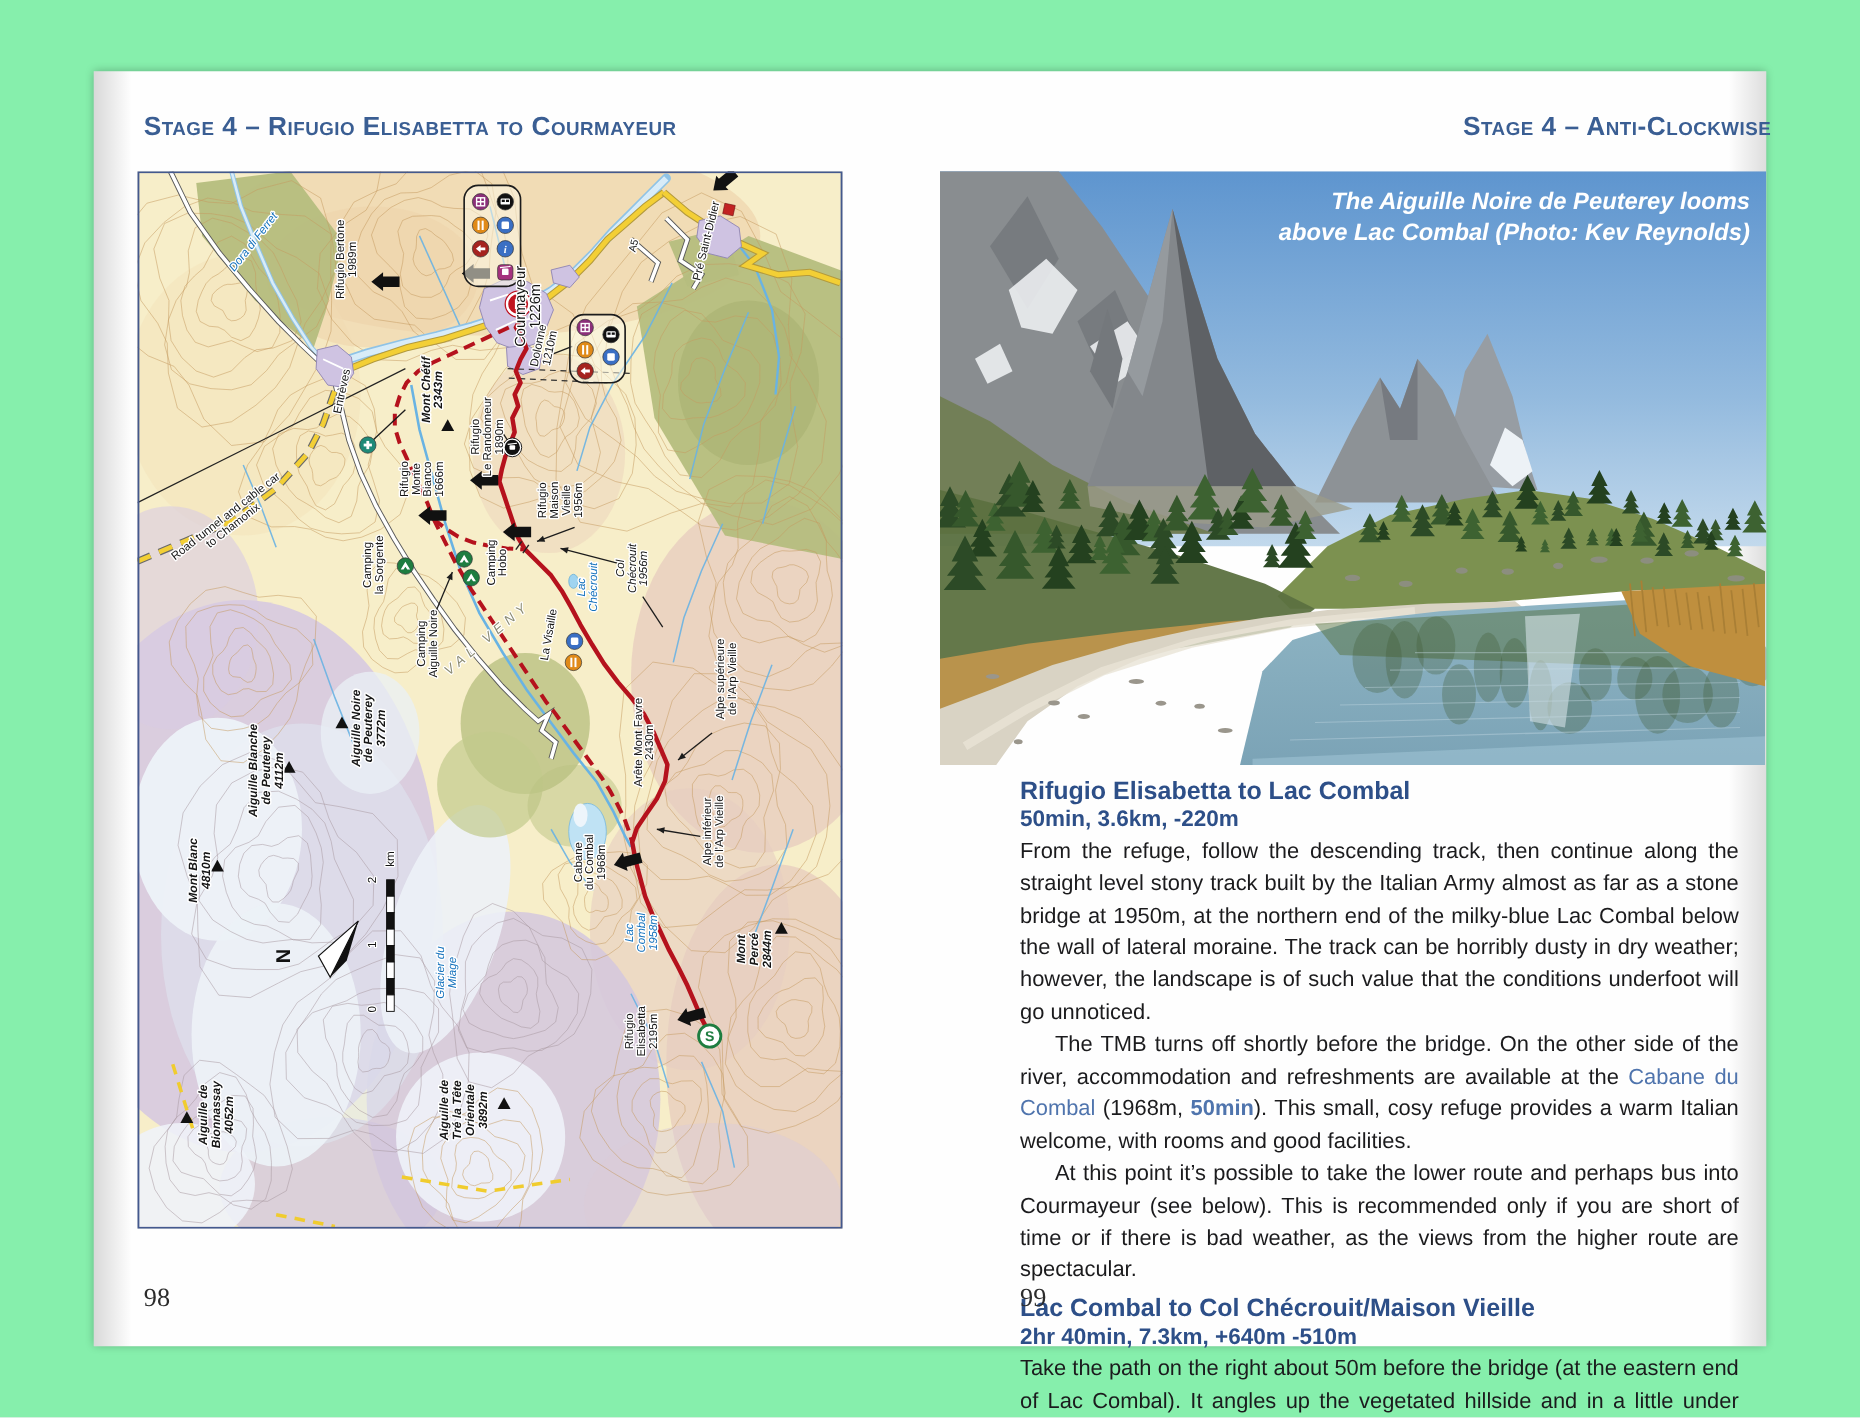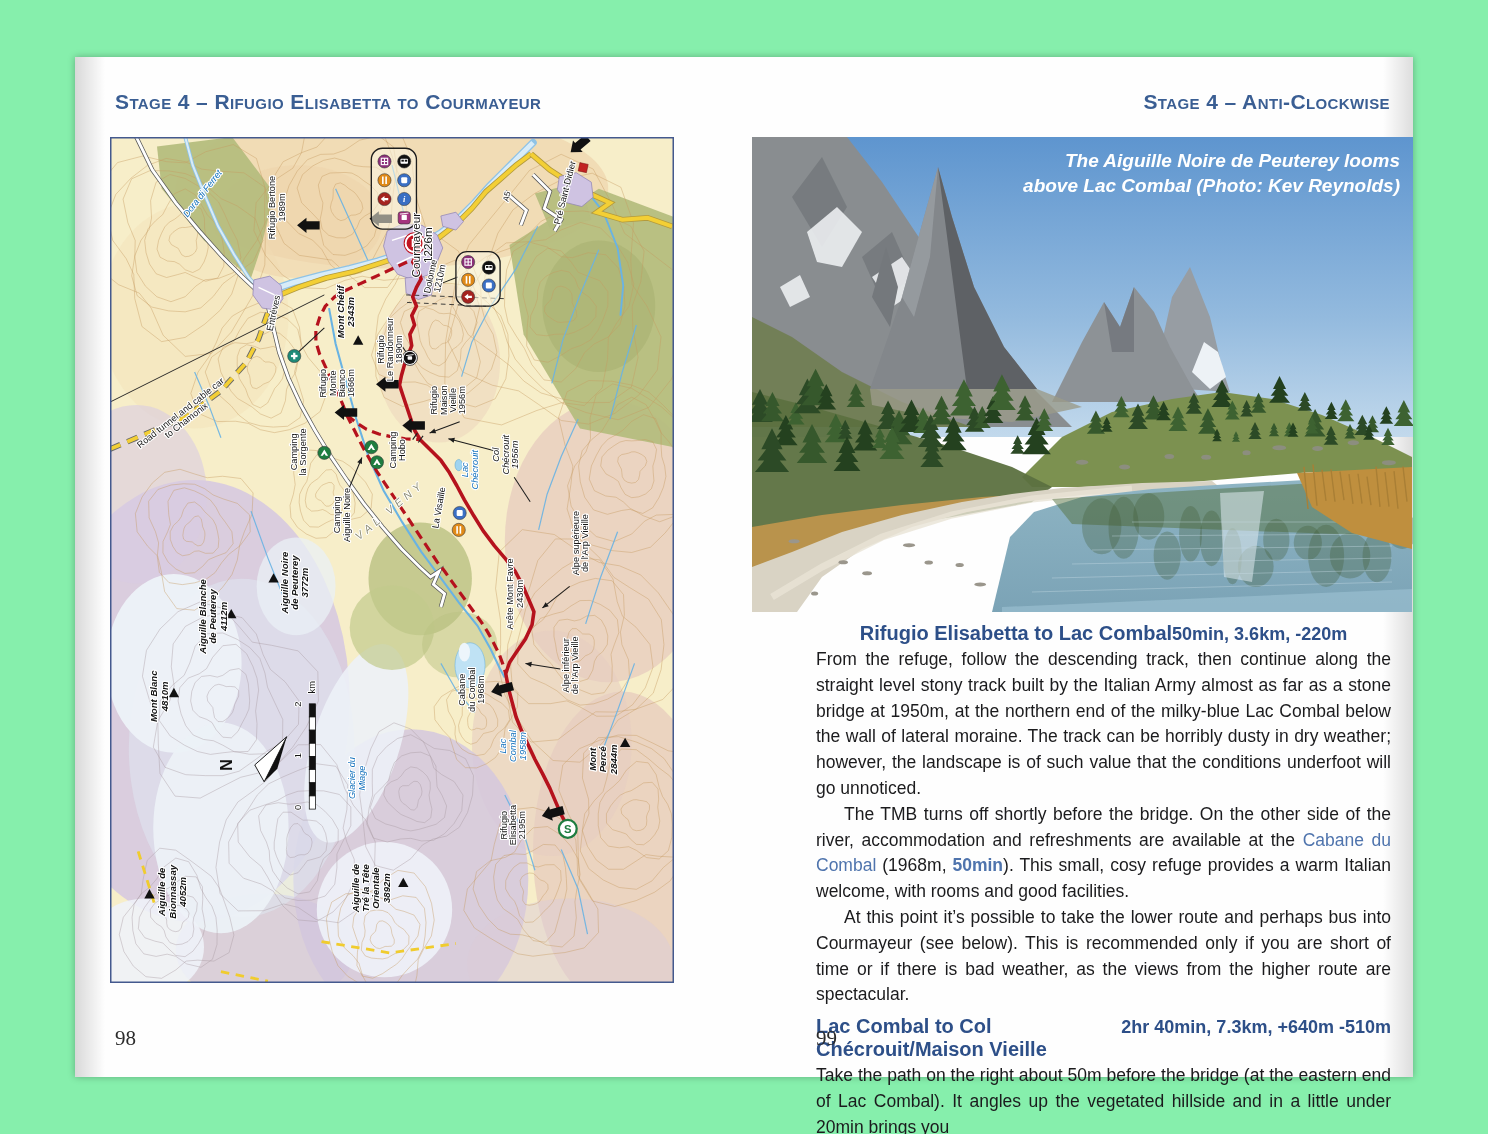--- a/index.html
+++ b/index.html
@@ -6,26 +6,26 @@
   .canvas{position:relative;width:1488px;height:1134px;background:#86efac;
           font-family:"Liberation Sans",sans-serif;overflow:hidden;}
   .spread{position:absolute;left:75px;top:57px;width:1338px;height:1020px;background:#fefefe;
           box-shadow:0 0 7px rgba(0,0,0,.28);}
   .edge{position:absolute;top:57px;height:1020px;pointer-events:none;}
   .edge.l{left:75px;width:30px;background:linear-gradient(to right,rgba(0,0,0,.15),rgba(0,0,0,0));}
   .edge.r{left:1383px;width:30px;background:linear-gradient(to left,rgba(0,0,0,.13),rgba(0,0,0,0));}
   .header{position:absolute;top:90px;font-variant:small-caps;font-weight:bold;font-size:21px;
           color:#3a5e93;letter-spacing:.4px;}
   #hdr-left{left:115px;}
-  #hdr-right{left:798px;width:592px;text-align:right;}
+  #hdr-right{left:825px;width:592px;text-align:right;}
   #map{position:absolute;left:106px;top:137px;}
   #photo{position:absolute;left:752px;top:137px;}
   #sections{position:absolute;left:816px;top:622px;width:575px;color:#1b1b1d;}
-  .sec-head{display:flex;justify-content:center;align-items:baseline;color:#2d4f88;
-            font-weight:bold;margin:0 0 2px 0;}
+  .sec-head{display:flex;justify-content:flex-end;align-items:baseline;color:#2d4f88;
+            font-weight:bold;margin:0 0 2px 0;flex-direction:column;}
   .sec-head.later{margin-top:7px;}
   .sec-title{font-size:20px;}
   .sec-stats{font-size:18px;white-space:nowrap;}
   p.body{font-size:17.5px;line-height:25.8px;text-align:justify;margin:0;}
   p.body.ind{text-indent:28px;}
   .link{color:#4f74ad;}
   .lb{color:#4f74ad;font-weight:bold;}
   .pagenum{position:absolute;top:1026px;font-family:"Liberation Serif",serif;font-size:21px;color:#2b2b2b;}
   #pn-left{left:115px;}
   #pn-right{left:816px;width:575px;text-align:left;}

